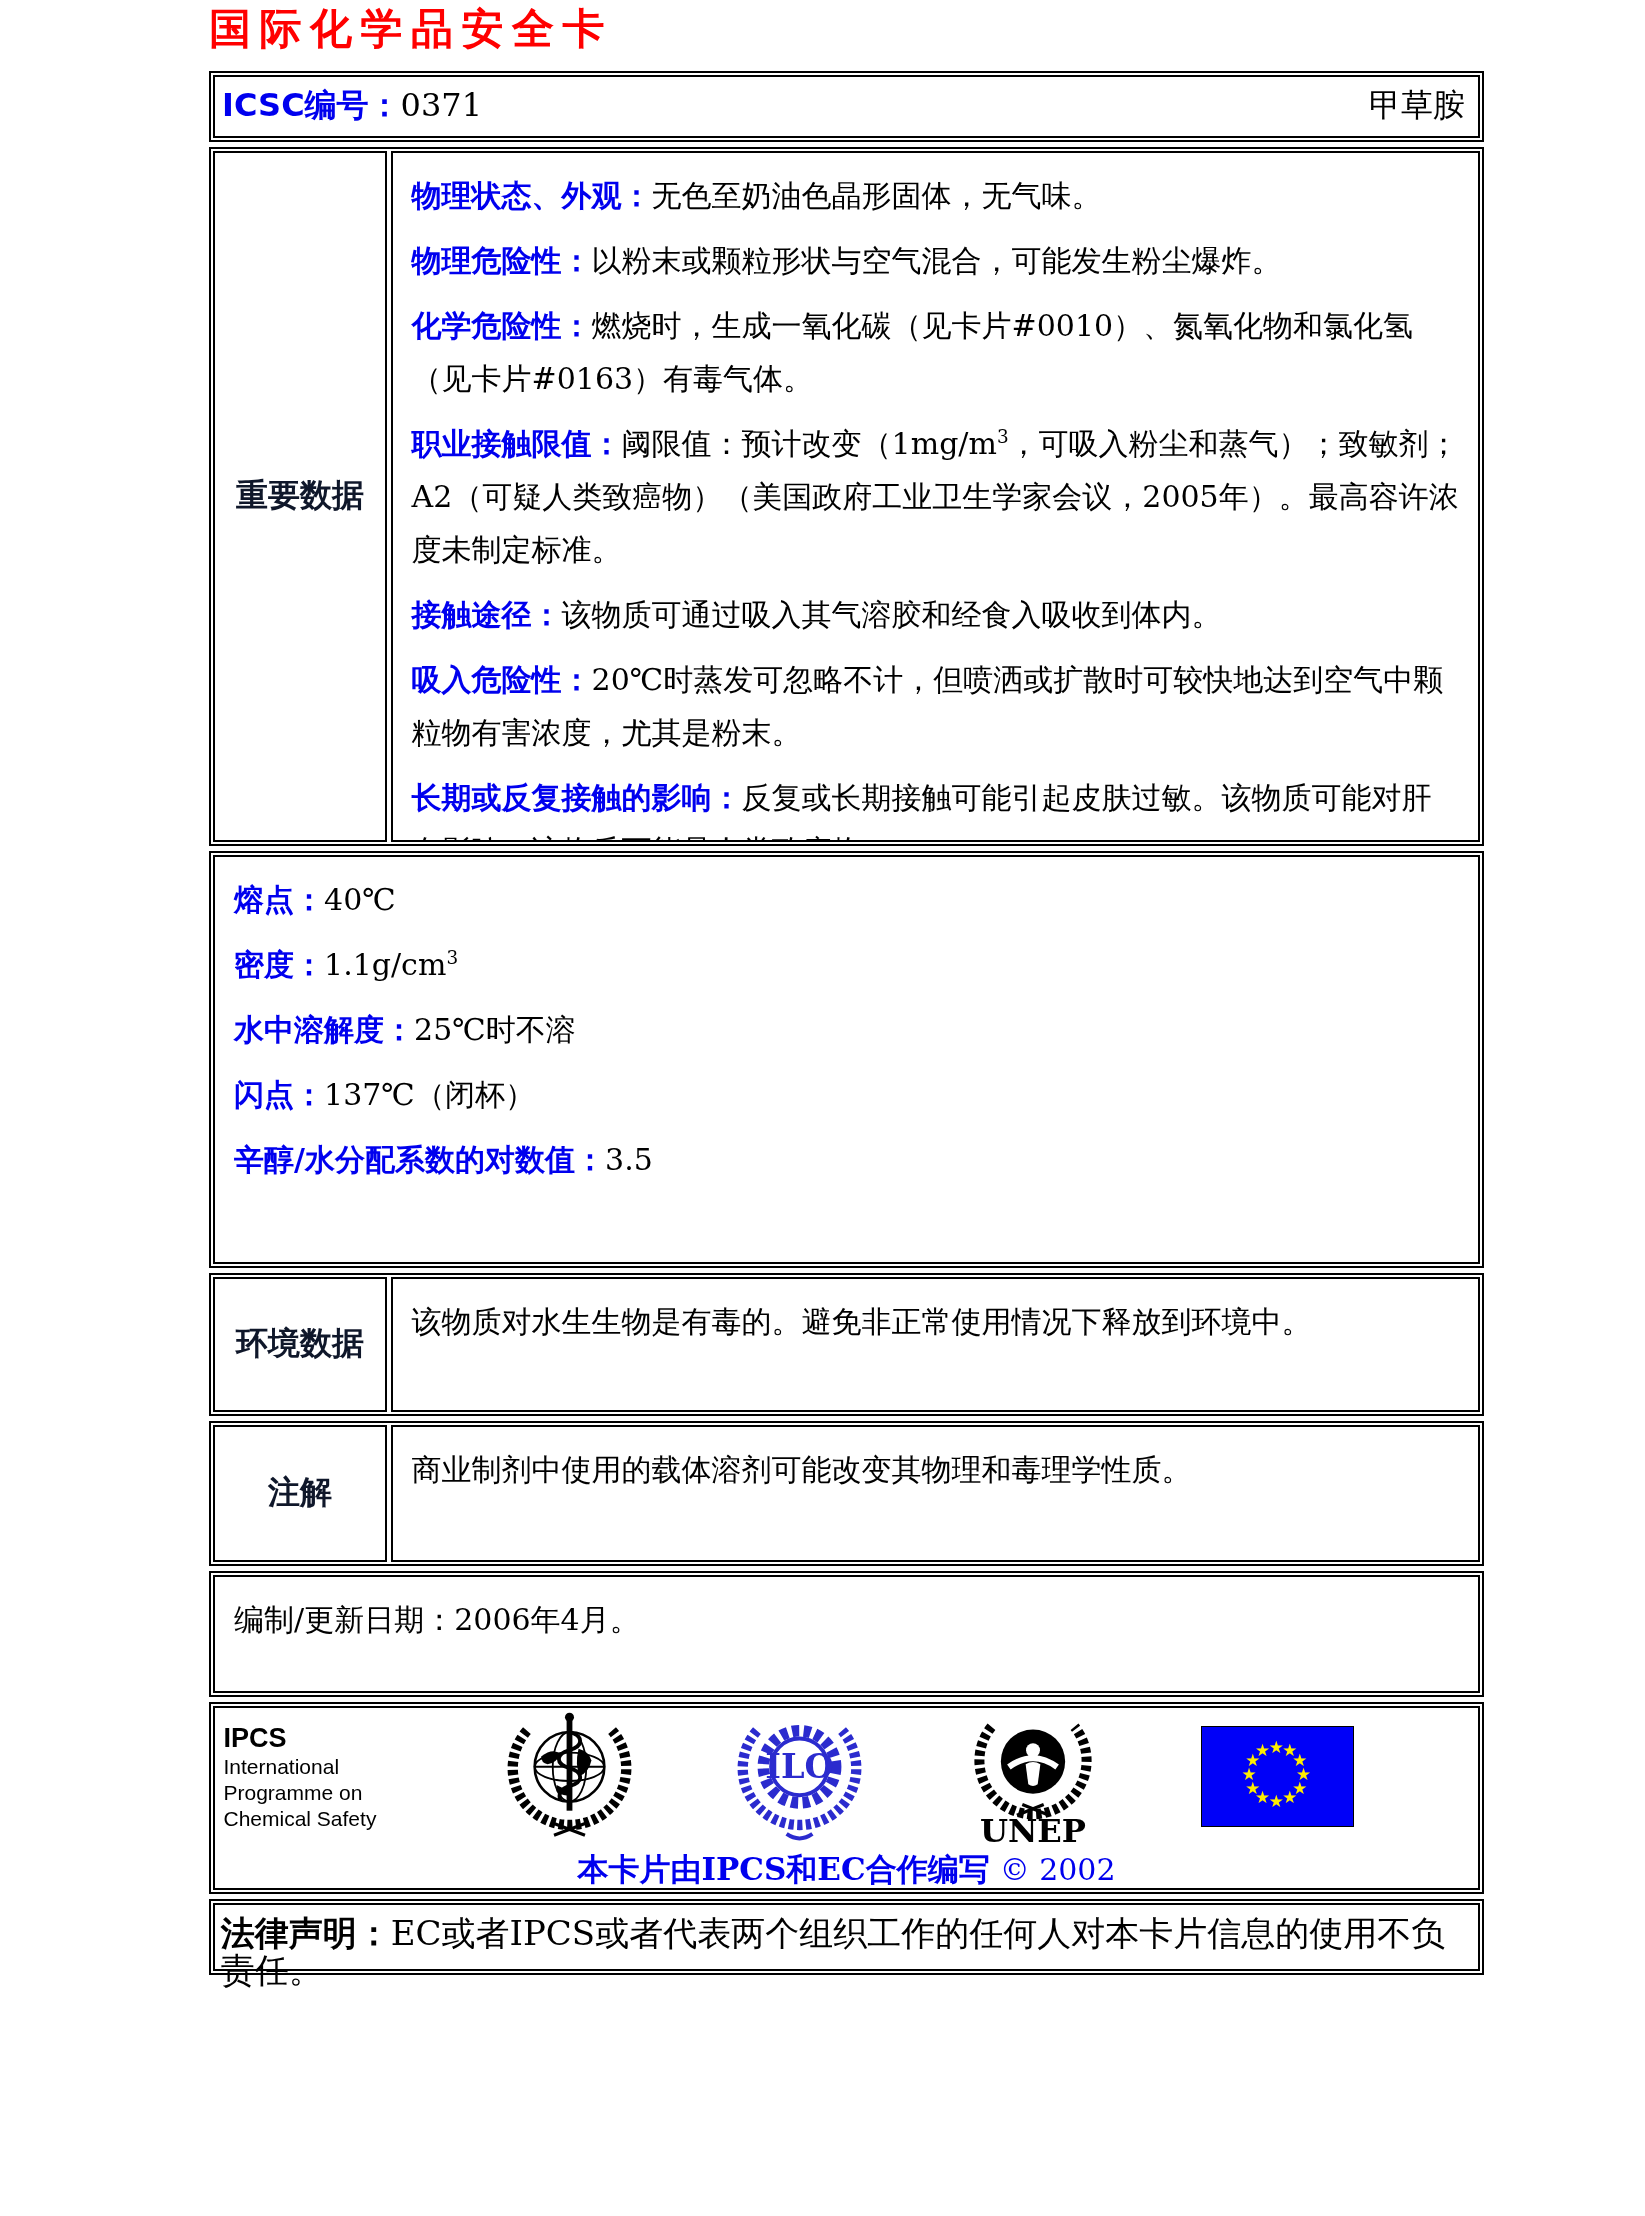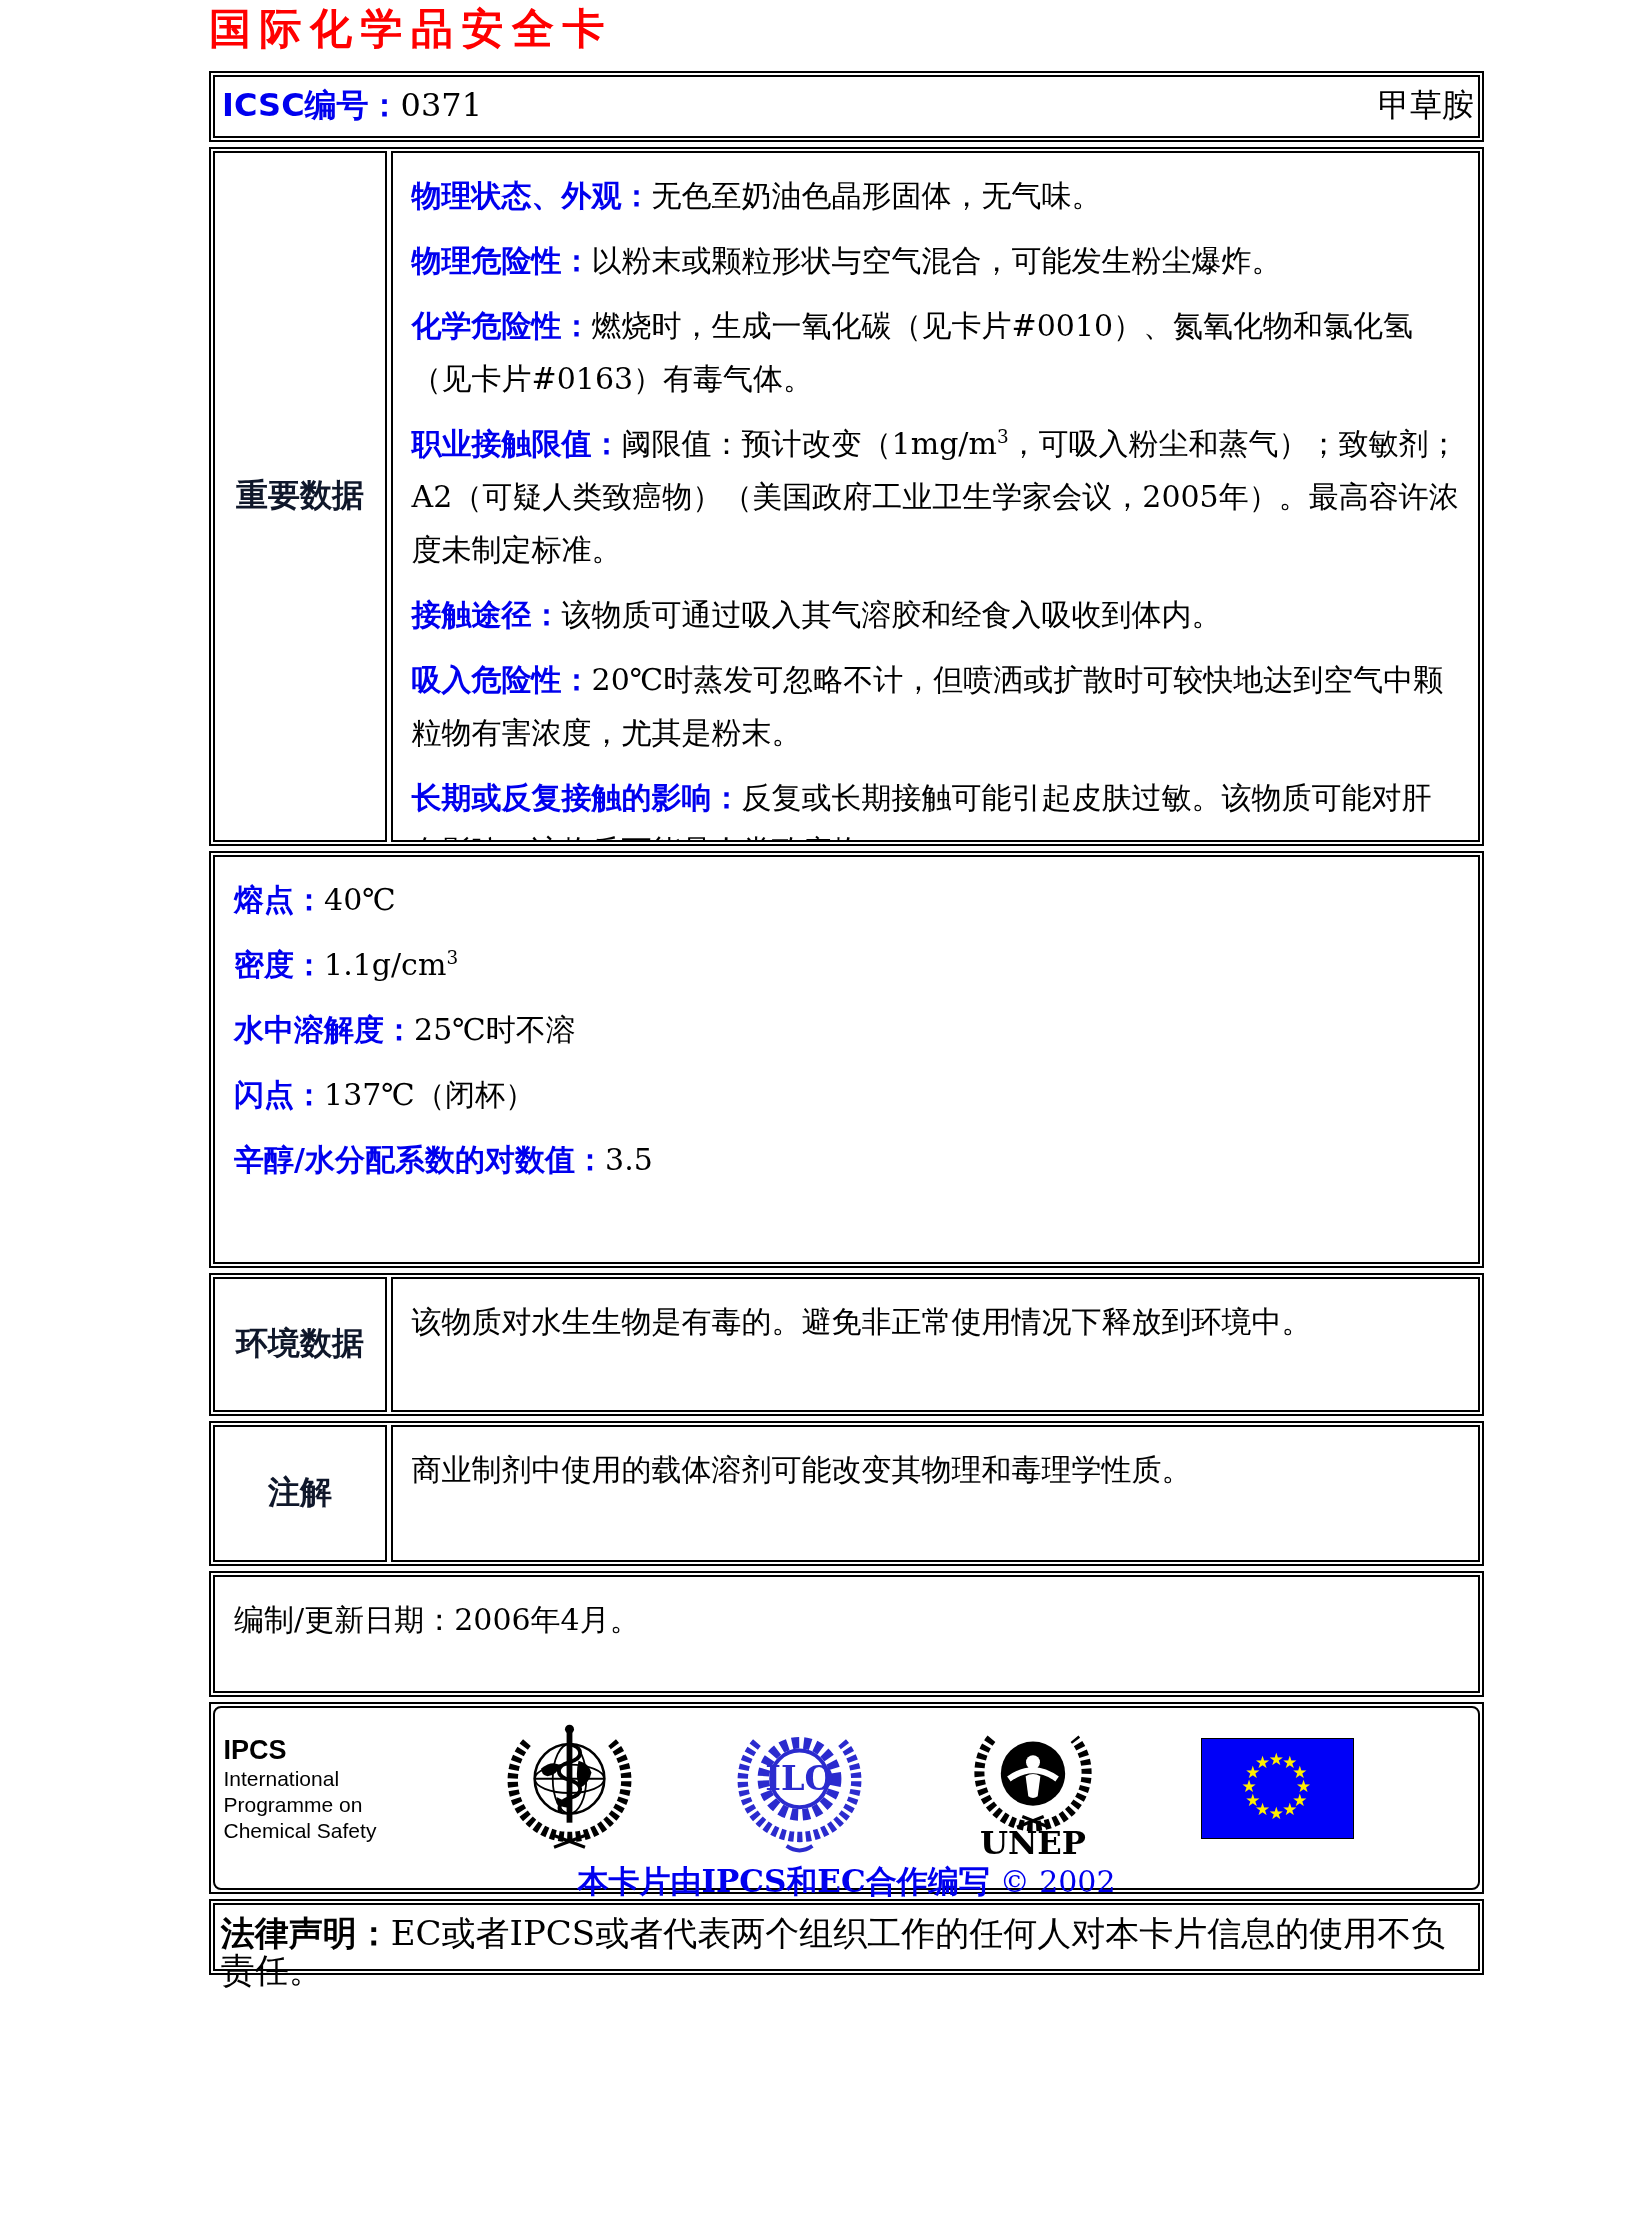--- a/index.html
+++ b/index.html
@@ -48,32 +48,32 @@
     color:#0000ee;
     font-family:"DejaVu Sans","Liberation Sans",sans-serif;
     font-weight:bold;
   }
   .fval { color:#000; }
   sup.s3 { font-size:18.4px; line-height:0; vertical-align:super; }
   
   .sec-header { height:71px; }
   .header-cell {
     flex:1; display:flex; justify-content:space-between; align-items:center;
-    padding:0 4px 0 7px;
+    padding:0 13px 0 7px;
     font-size:32px;
   }
   .sec-important { height:699px; }
   .sec-physical  { height:417px; }
   .sec-env       { height:143px; }
   .sec-notes     { height:145px; }
   .sec-add       { height:126px; }
   .sec-logos     { height:192px; }
   .sec-legal     { height:76px; }
   
-  .logos-cell { flex:1; display:flex; flex-direction:column; padding:12px 7px 0 7px;border-radius:8px; }
+  .logos-cell { flex:1; display:flex; flex-direction:column; padding:0 7px 0 7px; }
   .logos-row {
     display:flex; align-items:center; justify-content:space-between;
     padding:0 117px 0 1.4px; height:138px;
   }
   .ipcs-block { width:180px; font-family:"Liberation Sans","DejaVu Sans",sans-serif; }
   .ipcs-abbr { font-size:27px; font-weight:bold; line-height:32px; }
   .ipcs-line { font-size:21px; line-height:26px; }
   .eu-flag { border:1.4px solid #000; display:block; }
   .credit {
     text-align:center; margin-top:2.8px;

